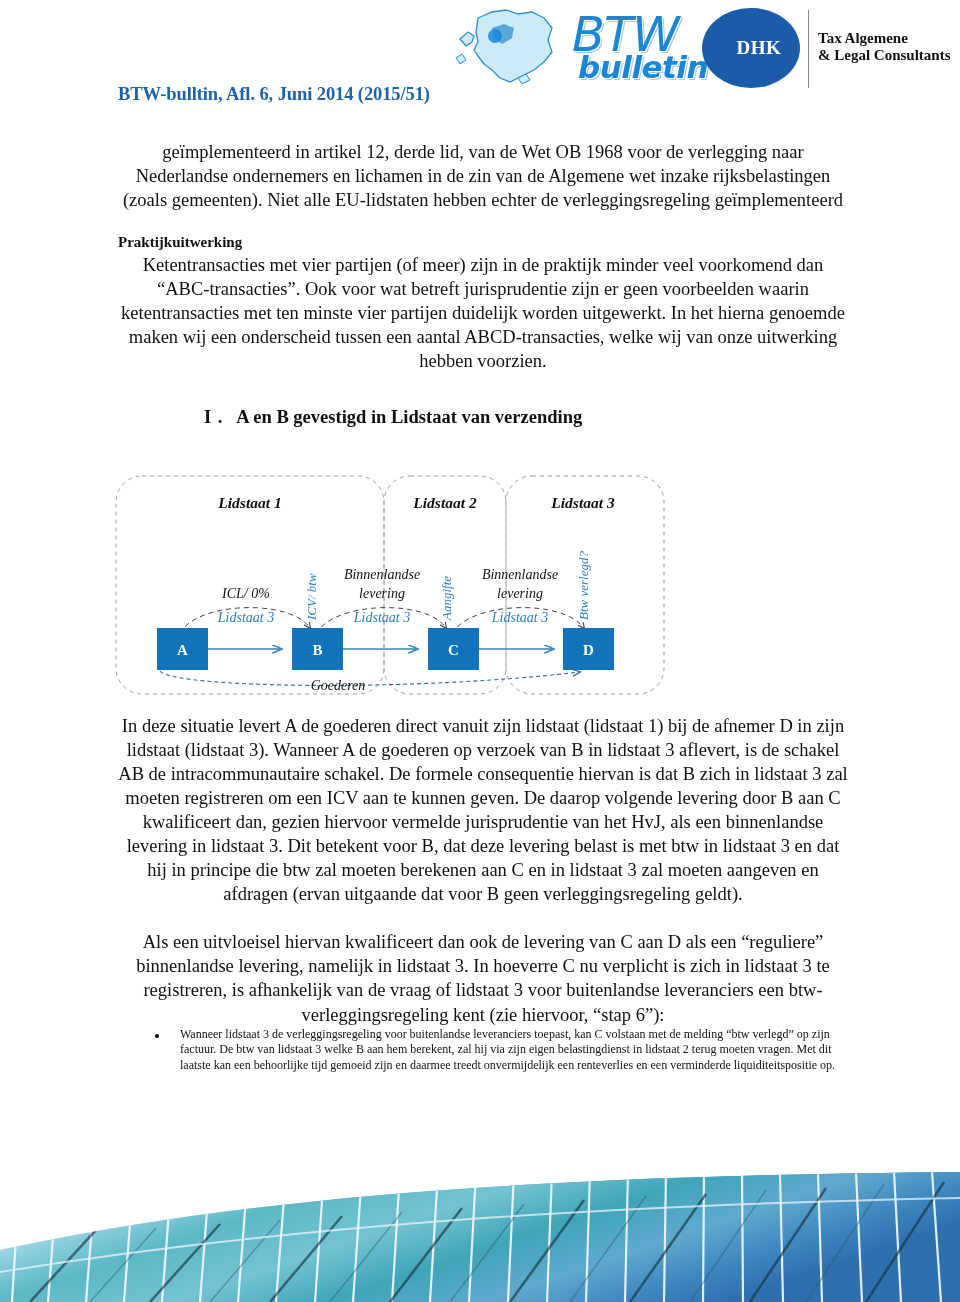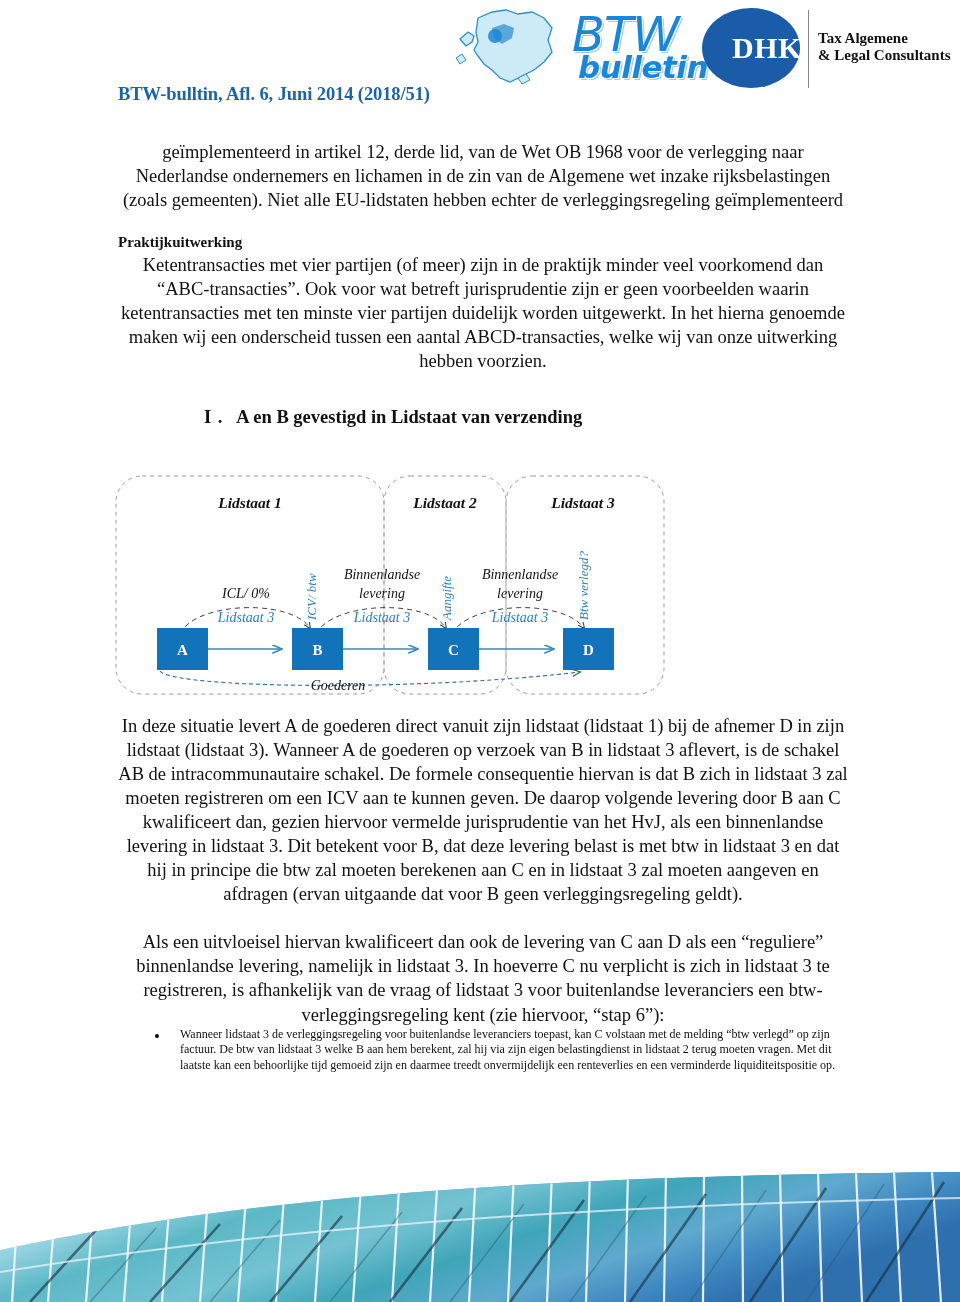--- a/index.html
+++ b/index.html
@@ -76,30 +76,30 @@
   #dhk-ellipse {
     position: absolute;
     left: 0; top: 0;
     width: 98px;
     height: 80px;
     border-radius: 50%;
     background: #1A5CA8;
   }
   #dhk-text {
     position: absolute;
-    left: 16px; top: 0;
+    left: 8px; top: 0;
     width: 98px;
     height: 80px;
     display: flex;
     align-items: center;
     justify-content: center;
     color: #ffffff;
     font-family: "Liberation Serif", serif;
     font-weight: bold;
-    font-size: 30px;
+    font-size: 19px;
     letter-spacing: 0.5px;
   }
   #dhk-rule {
     position: absolute;
     left: 106px;
     top: 2px;
     width: 1px;
     height: 78px;
     background: #888;
   }
@@ -226,21 +226,21 @@
       <div id="dhk-ellipse"></div>
       <div id="dhk-text">DHK</div>
       <div id="dhk-rule"></div>
       <div id="dhk-tagline">
         <div>Tax Algemene</div>
         <div>&amp; Legal Consultants</div>
       </div>
     </div>
   </div>
 
-  <div id="bulletin-ref">BTW-bulltin, Afl. 6, Juni 2014 (2018/51)</div>
+  <div id="bulletin-ref">BTW-bulltin, Afl. 6, Juni 2014 (2015/51)</div>
 </div>
 
 <div id="content">
 
   <p class="body">geïmplementeerd in artikel 12, derde lid, van de Wet OB 1968 voor de verlegging naar Nederlandse ondernemers en lichamen in de zin van de Algemene wet inzake rijksbelastingen (zoals gemeenten). Niet alle EU-lidstaten hebben echter de verleggingsregeling geïmplementeerd</p>
 
   <div class="gap-sm"></div>
 
   <h3 class="sub">Praktijkuitwerking</h3>
 

